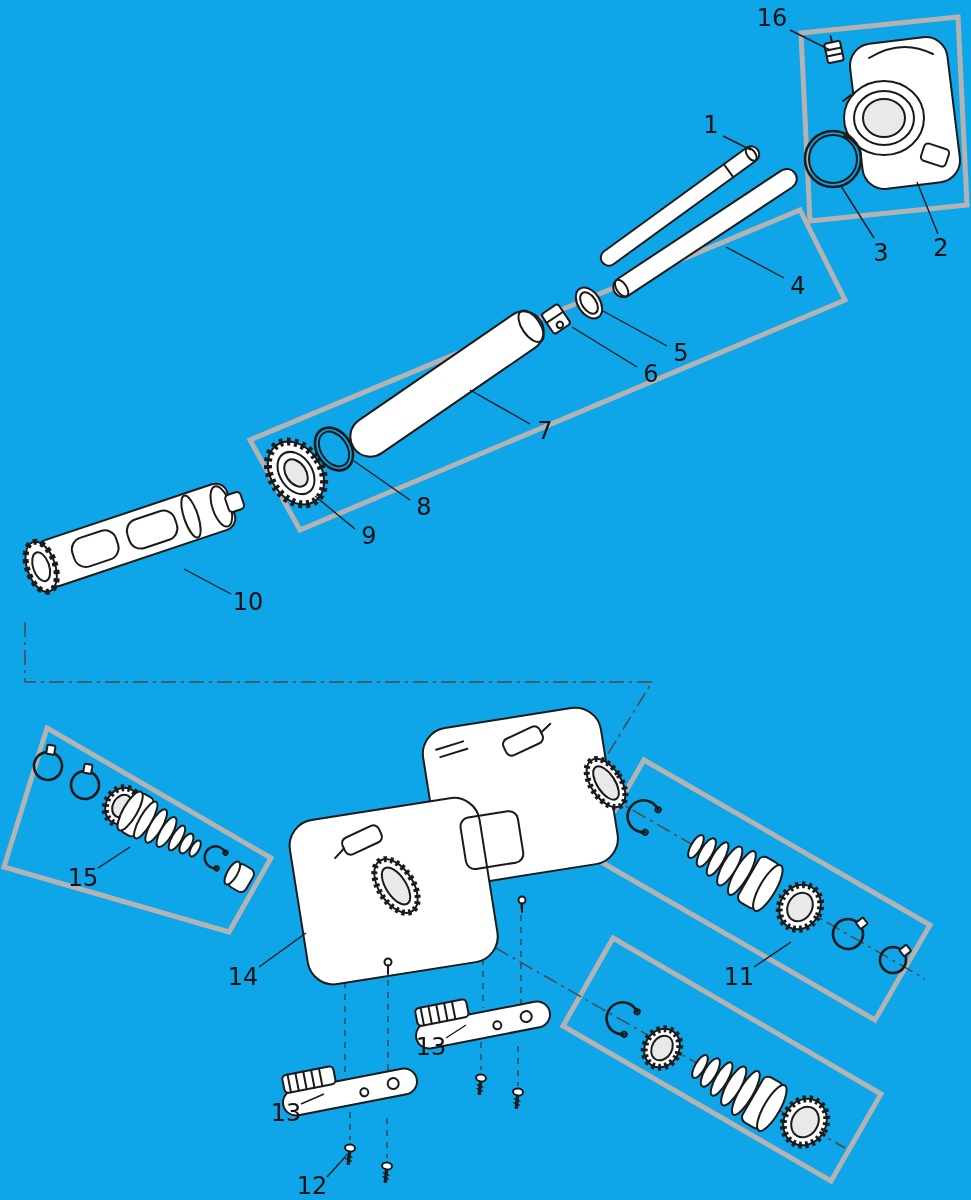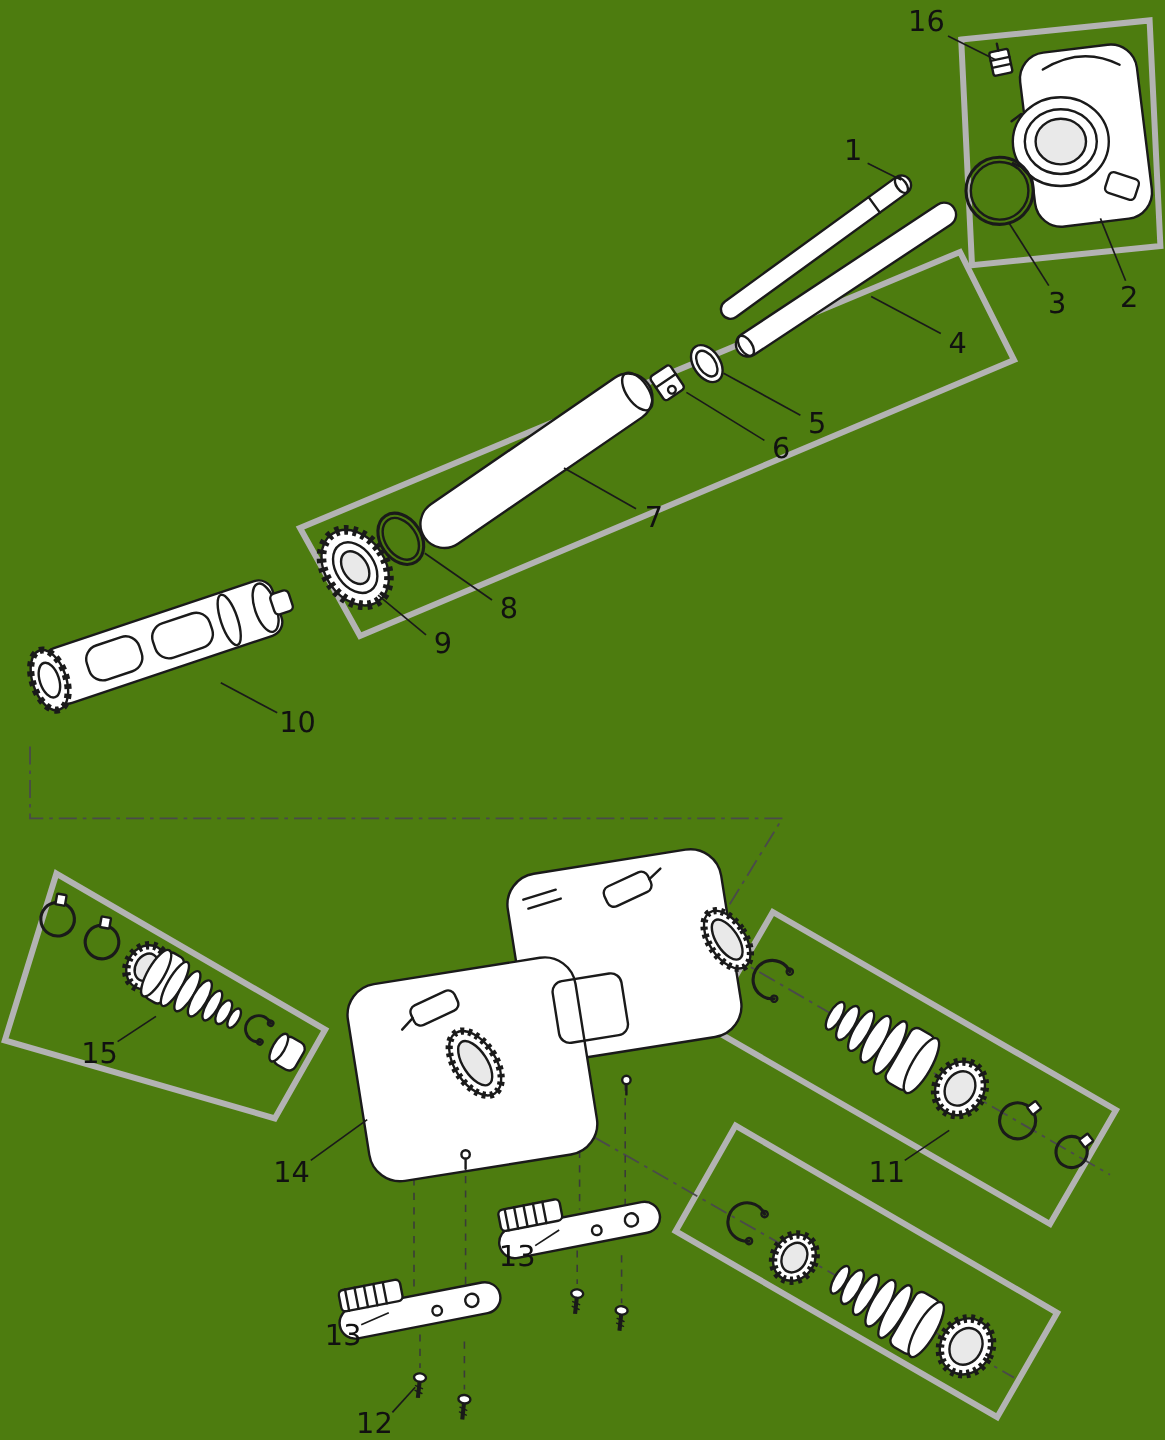--- a/index.html
+++ b/index.html
@@ -1,16 +1,16 @@
 <!DOCTYPE html>
 <html><head>
 <meta charset="utf-8">
 <style>
   html,body{margin:0;padding:0;background:#ffffff;}
-  .stage{position:relative;width:971px;height:1200px;background:#4d7c0f;overflow:hidden;
+  .stage{position:relative;width:971px;height:1200px;background:#0ea5e9;overflow:hidden;
          font-family:"DejaVu Sans", sans-serif;}
   svg{display:block;}
   .ln{fill:none;stroke:#1a1a1a;stroke-width:2;stroke-linecap:round;stroke-linejoin:round;}
   .fw{fill:#ffffff;stroke:#1a1a1a;stroke-width:2;stroke-linejoin:round;}
   .fg{fill:#e9e9e9;stroke:#1a1a1a;stroke-width:2;}
   .gbox{fill:none;stroke:#b3b3b3;stroke-width:5;stroke-linejoin:miter;}
   .leader{fill:none;stroke:#1a1a1a;stroke-width:1.4;}
   .axis{fill:none;stroke:#4a4a4a;stroke-width:1.5;stroke-dasharray:15 5 3 5;}
   .dash{fill:none;stroke:#3a3a3a;stroke-width:1.3;stroke-dasharray:6 6;}
   .lbl{font-family:"DejaVu Sans", sans-serif;font-size:24px;fill:#111111;}

